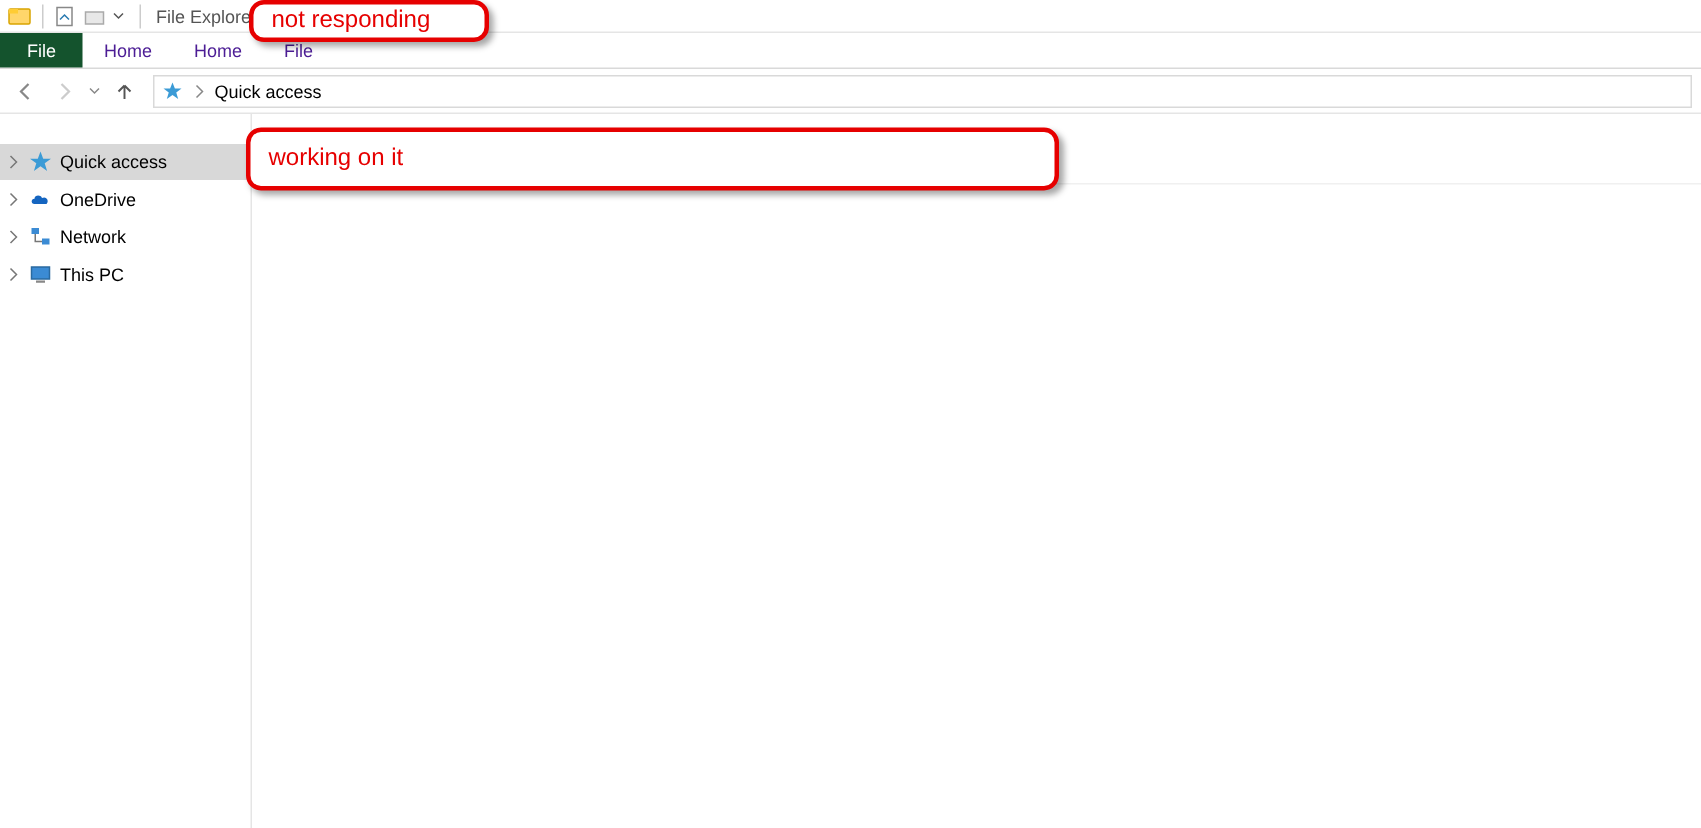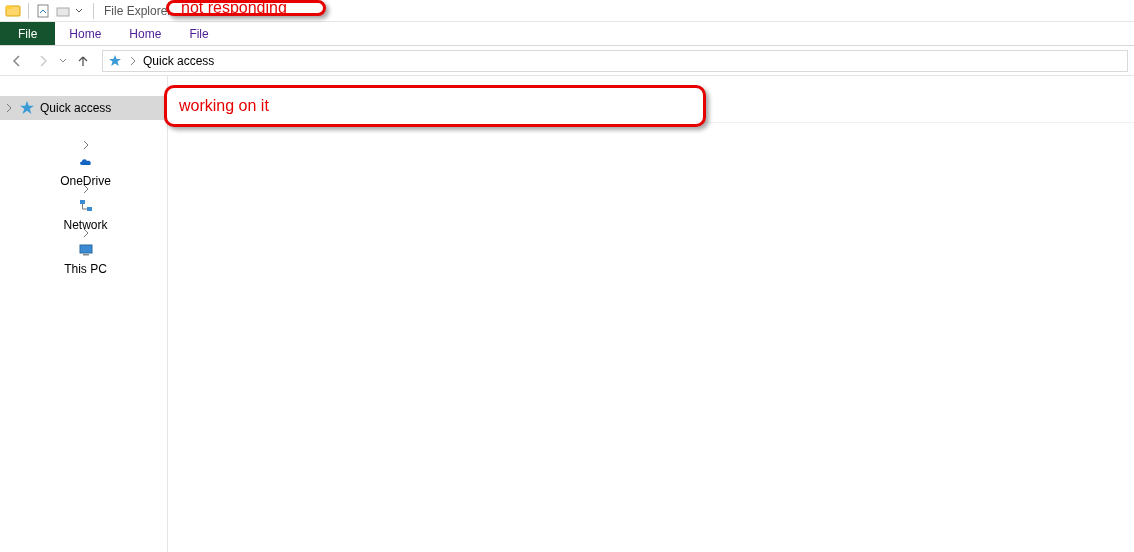--- a/index.html
+++ b/index.html
@@ -26,29 +26,29 @@
   .addr-box { flex: 1; height: 22px; border: 1px solid #d9d9d9; display: flex; align-items: center; padding: 0 4px; gap: 4px; margin-left: 4px; }
   .addr-icon { width: 16px; height: 16px; display: flex; align-items: center; justify-content: center; }
   .addr-sep { color: #888; font-size: 10px; margin: 0 2px; }
   .addr-text { font-size: 12px; color: #000; }
 
   
   .main { display: flex; height: calc(552px - 22px - 24px - 30px); }
   .sidebar { width: 168px; border-right: 1px solid #e5e5e5; padding-top: 20px; }
   .tree-item { height: 24px; display: flex; align-items: center; padding-left: 4px; gap: 4px; font-size: 12px; color: #000; }
   .tree-item.selected { background: #d8d8d8; }
-  .tree-item + .tree-item.group-gap { margin-top: 20px; flex-direction: column; }
+  .tree-item + .tree-item.group-gap { margin-top: 1px; }
   .tree-caret { width: 10px; display: flex; align-items: center; justify-content: center; color: #666; }
   .tree-icon { width: 18px; height: 18px; display: flex; align-items: center; justify-content: center; }
   .content { flex: 1; position: relative; }
   .content-top-line { position: absolute; left: 0; right: 0; top: 46px; border-top: 1px solid #f0f0f0; }
 
   
   .annotation { position: absolute; border: 3px solid #e60000; border-radius: 10px; background: #fff; color: #e60000; font-size: 16px; display: flex; align-items: center; padding: 0 12px; box-shadow: 3px 3px 4px rgba(0,0,0,0.35); z-index: 50; }
-  .anno1 { left: 166px; top: 0px; width: 160px; height: 16px; }
+  .anno1 { left: 166px; top: 0px; width: 160px; height: 28px; }
   .anno2 { left: 164px; top: 85px; width: 542px; height: 42px; }
 
   svg { display: block; }
 </style>
 </head>
 <body>
 
 <div class="titlebar">
   <span class="app-icon">
     <svg width="16" height="16" viewBox="0 0 16 16">

